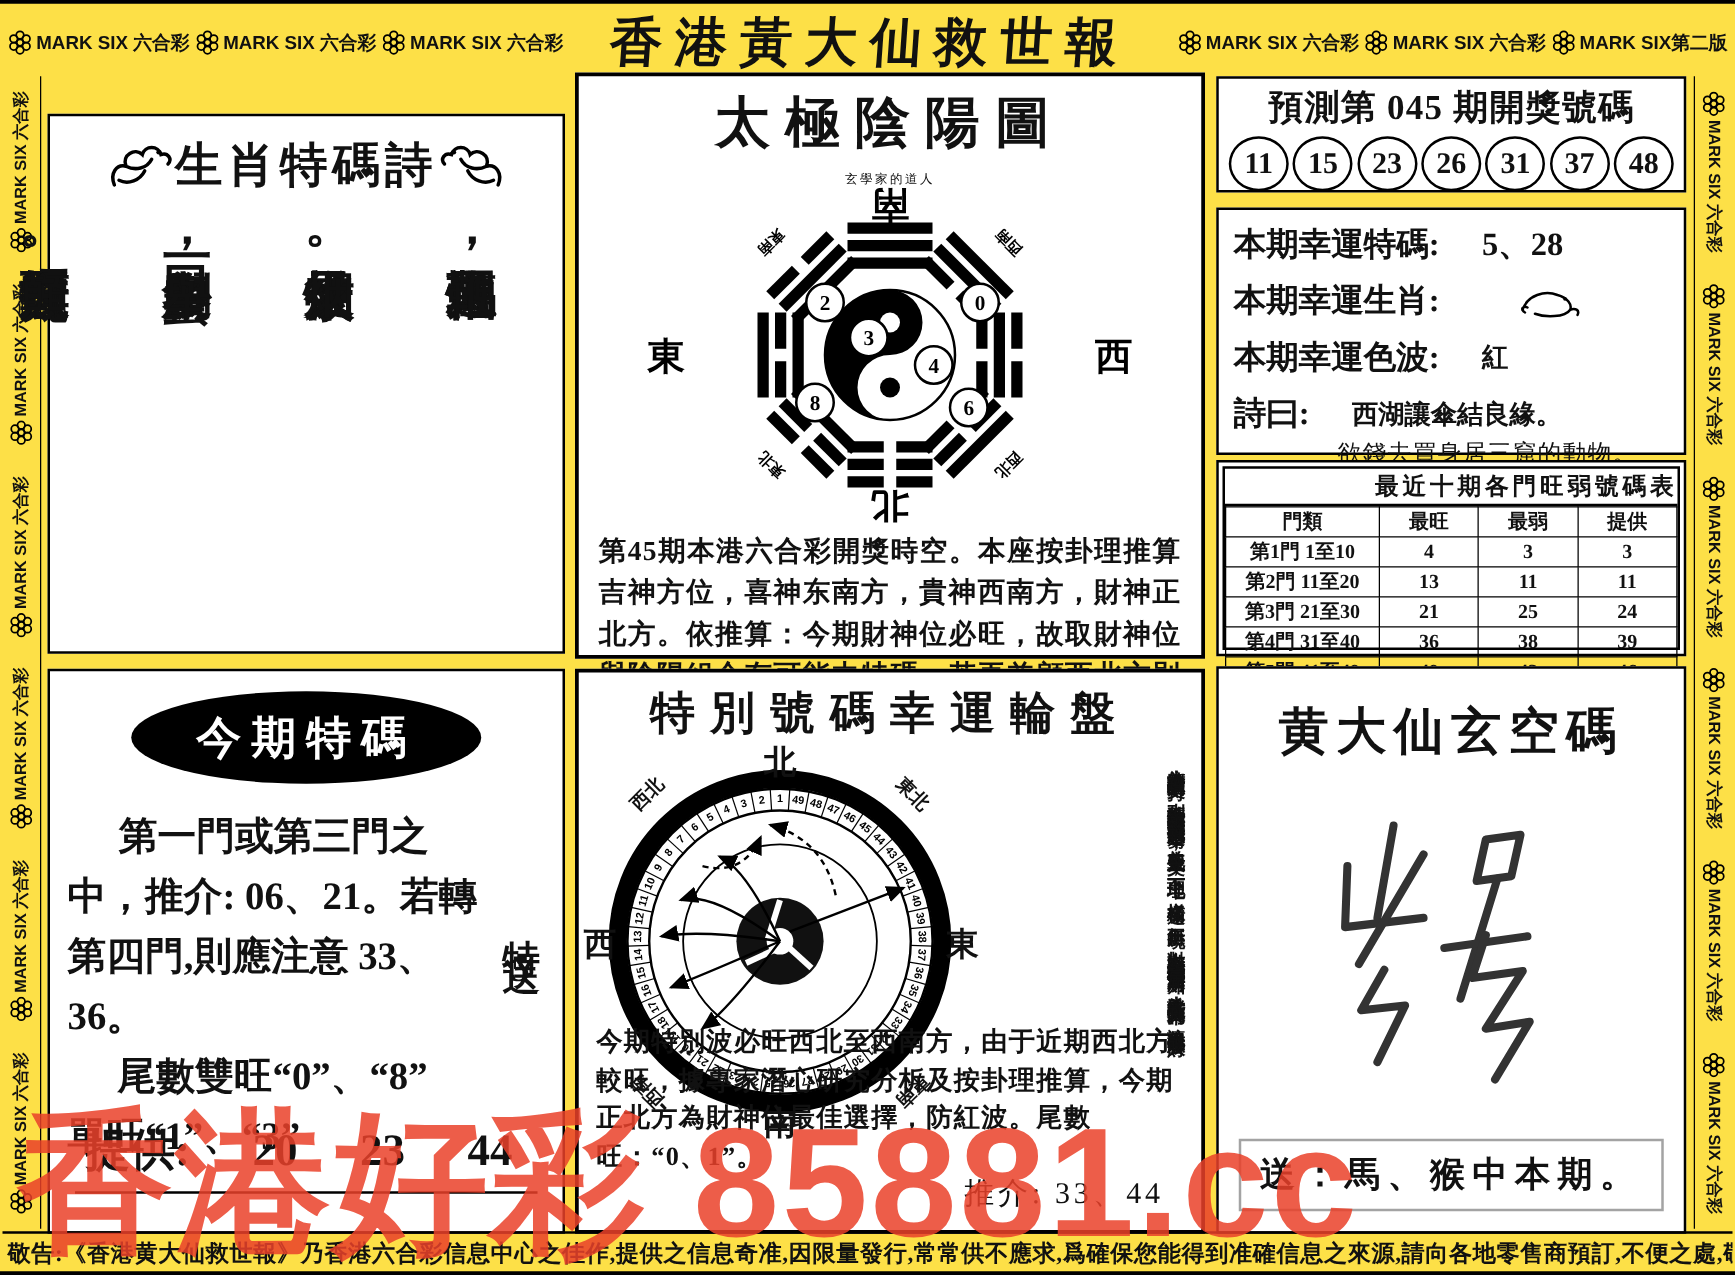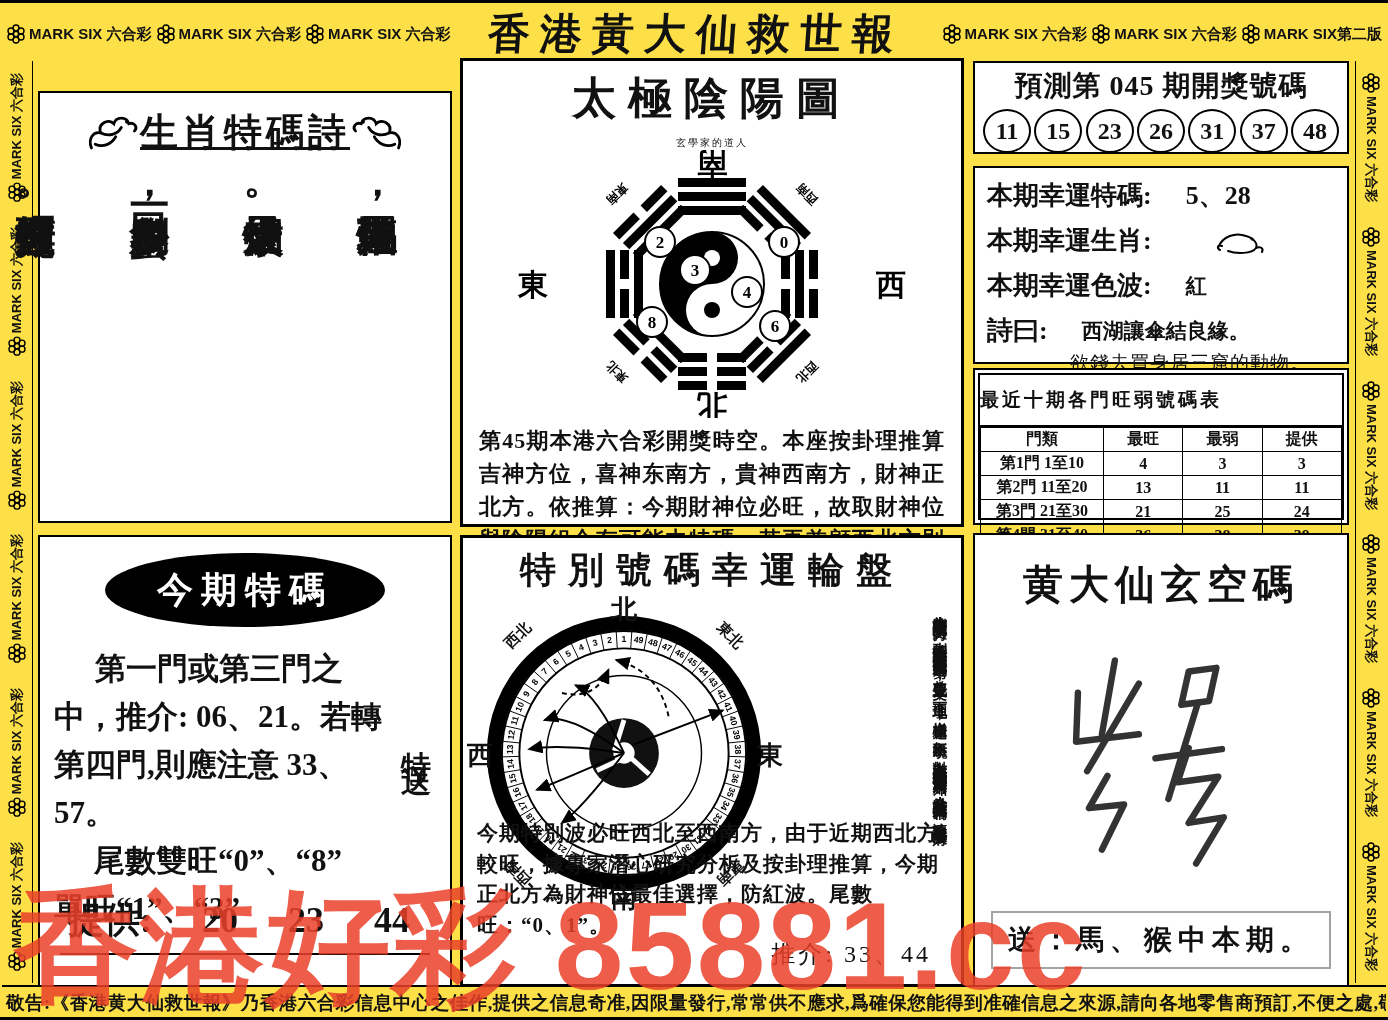--- a/index.html
+++ b/index.html
@@ -19,21 +19,21 @@
   
   .sidestrip{position:absolute;top:58px;bottom:34px;width:30px;display:flex;flex-direction:column;
              justify-content:space-around;align-items:center;font-family:"Liberation Sans","DejaVu Sans",sans-serif;
              font-weight:bold;font-size:13px;}
   #strip-left{left:2px;border-right:1px solid #000;}
   #strip-right{right:2px;border-left:1px solid #000;}
   .vmark{writing-mode:vertical-rl;text-orientation:sideways;display:flex;align-items:center;gap:3px;}
   #strip-left .vmark{transform:rotate(180deg);}
   
   #poem-panel{left:38px;top:88px;width:414px;height:432px;}
-  .poem-titlerow{display:flex;align-items:center;justify-content:center;margin-top:14px;text-decoration:underline;}
+  .poem-titlerow{display:flex;align-items:center;justify-content:center;margin-top:14px;}
   .poem-title{font-size:38px;font-weight:bold;letter-spacing:4px;}
   .dragon{width:56px;height:44px;}
   .poem-cols{writing-mode:vertical-rl;text-orientation:upright;height:320px;margin:26px auto 0;
              font-size:40px;font-weight:bold;line-height:2.4;text-align:start;width:360px;}
   .poem-cols div{margin-left:18px;}
   
   #special-panel{left:38px;top:532px;width:414px;height:452px;}
   #special-oval{width:280px;height:74px;background:#000;color:#fff;border-radius:50%;margin:16px auto 0;
                 display:flex;align-items:center;justify-content:center;font-size:36px;font-weight:bold;letter-spacing:8px;}
   .sc-body{margin:18px 14px 0 14px;font-size:31px;font-weight:bold;line-height:1.55;width:330px;}
@@ -73,21 +73,21 @@
   .ball{width:44px;height:40px;border:2px solid #000;border-radius:50%;display:flex;align-items:center;
         justify-content:center;font-size:24px;font-weight:bold;}
   #lucky-panel{left:973px;top:163px;width:376px;height:198px;text-align:center;}
   .lucky-row{display:flex;align-items:center;margin:10px 12px 0 12px;font-size:26px;font-weight:bold;}
   .lucky-row .val{margin-left:34px;}
   .lucky-sm{font-size:21px;}
   .lucky-poem2{margin:2px 12px 0 70px;font-size:19px;font-weight:normal;letter-spacing:1px;}
   #zodiac-img{width:54px;height:34px;margin-left:60px;}
   #hot-panel{left:973px;top:365px;width:376px;height:157px;padding:3px;}
   #hot-inner{border:2px solid #000;height:100%;box-sizing:border-box;}
-  #hot-title{text-align:left;font-weight:bold;font-size:19px;letter-spacing:3px;border-bottom:2px solid #000;padding:12px 0;}
+  #hot-title{text-align:right;font-weight:bold;font-size:19px;letter-spacing:3px;border-bottom:2px solid #000;padding:1px 0;}
   #hot-table{width:100%;border-collapse:collapse;font-size:16px;font-weight:bold;}
   #hot-table td,#hot-table th{border:1px solid #000;text-align:center;padding:1px 2px;}
   #hot-table .cat{width:118px;}
   
   #xk-panel{left:973px;top:530px;width:376px;height:454px;}
   #xk-title{text-align:center;font-size:40px;font-weight:bold;letter-spacing:6px;margin-top:22px;}
   #xk-glyph{display:block;margin:30px auto 0;}
   #xk-bottom{position:absolute;left:16px;right:16px;bottom:16px;border:2px solid #a3a3a3;text-align:center;
              font-size:28px;font-weight:bold;letter-spacing:6px;padding:8px 0;}
   
@@ -351,21 +351,21 @@
       <div>口蜜腹劍多一舉，</div>
       <div>奇技淫巧奸宄顛。</div>
     </div>
   </div>
 
   <div id="special-panel" class="panel">
     <div id="special-oval">今期特碼</div>
     <div class="sc-body">
       <div class="sc-l1">第一門或第三門之</div>
       <div>中，推介: 06、21。若轉</div>
-      <div>第四門,則應注意 33、57。</div>
+      <div>第四門,則應注意 33、36。</div>
       <div class="sc-l4">尾數雙旺“0”、“8”</div>
       <div>單旺“1”、“3”</div>
     </div>
     <div id="sc-side">
       <span>特送</span><span>5</span>
     </div>
     <div id="sc-provide">
       <span>提供:</span>
       <span>20</span>
       <span>23</span>

